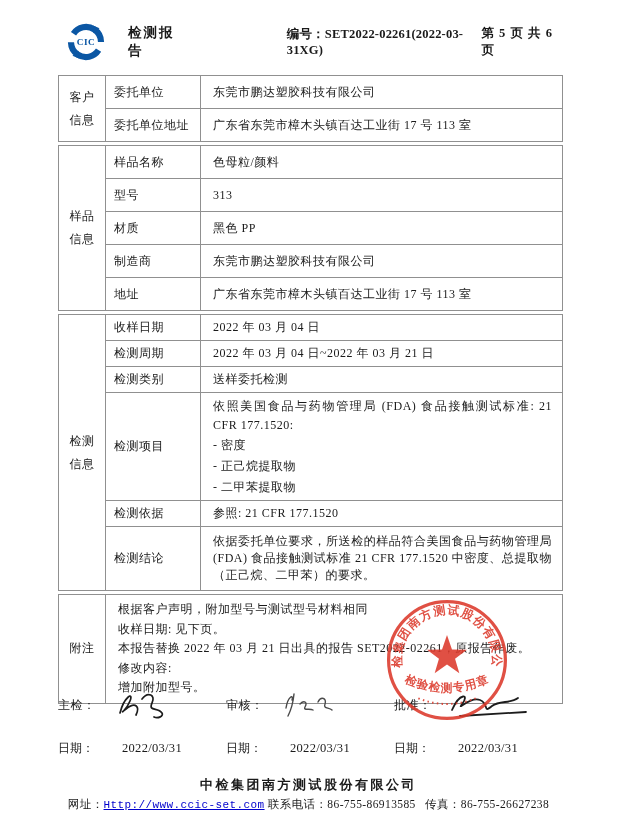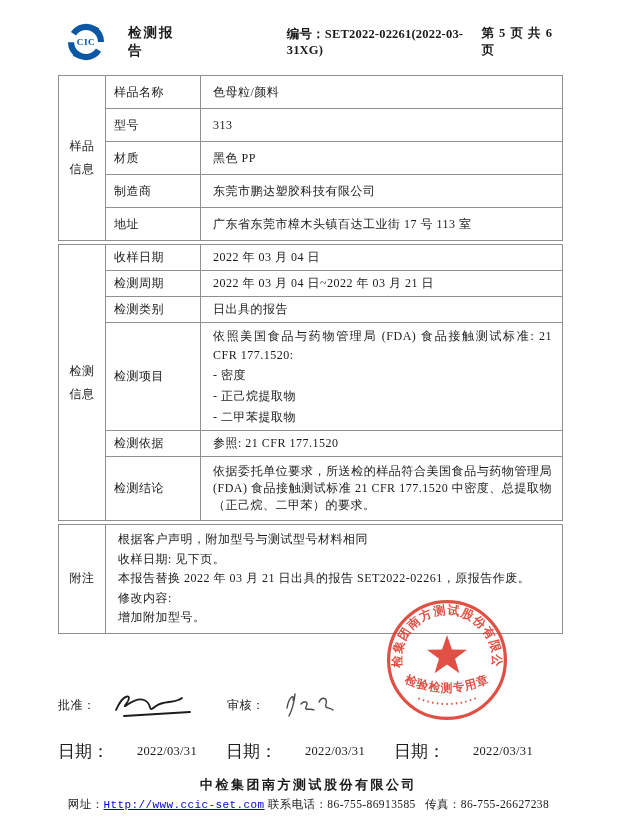--- a/index.html
+++ b/index.html
@@ -61,21 +61,21 @@
   .sig-col.c1 { width:168px; }
   .sig-col.c2 { width:168px; }
   .sig-col.c3 { width:169px; }
   .sig-label { font-size:12px; letter-spacing:.5px; flex:0 0 auto; }
   .sig-img { margin-left:14px; }
   .date-row { display:flex; margin-top:16px; }
   .date-col { display:flex; align-items:center; }
   .date-col.c1 { width:168px; }
   .date-col.c2 { width:168px; }
   .date-col.c3 { width:169px; }
-  .date-label { font-size:17px; }
+  .date-label { font-size:12px; }
   .date-value { font-size:12.5px; margin-left:28px; letter-spacing:.3px; }
   
   .stamp {
     position:absolute; left:380px; top:593px; width:134px; height:134px;
     z-index:5; pointer-events:none; opacity:.88;
   }
   
   .footer {
     position:absolute; top:776px; left:0; width:617px; text-align:center;
   }
@@ -103,20 +103,41 @@
       <ellipse cx="20" cy="20" rx="11.5" ry="5.6" fill="#ffffff"></ellipse>
       <text x="20" y="23.2" text-anchor="middle" font-size="9.2" font-weight="bold" fill="#0b57a4" letter-spacing="0.5" font-family="'Liberation Serif',serif">CIC</text>
     </svg>
     <span class="report-title">检测报告</span>
     <span class="report-number">编号：SET2022-02261(2022-03-31XG)</span>
     <span class="page-info">第 5 页 共 6 页</span>
   </div>
 
   <div class="tables">
 
+    <table class="sec-table t12">
+      <colgroup>
+          <col style="width:47px">
+          <col style="width:95px">
+          <col>
+        </colgroup>
+      <tbody>
+          <tr>
+        <td class="sec-label" rowspan="2">
+          <div>客户</div>
+          <div>信息</div>
+        </td>
+        <td class="f-label">委托单位</td>
+        <td class="f-value">东莞市鹏达塑胶科技有限公司</td>
+      </tr>
+      <tr>
+        <td class="f-label">委托单位地址</td>
+        <td class="f-value">广东省东莞市樟木头镇百达工业街 17 号 113 室</td>
+      </tr>
+    </tbody>
+      </table>
 
     <table class="sec-table t12">
       <colgroup>
           <col style="width:47px">
           <col style="width:95px">
           <col>
         </colgroup>
       <tbody>
           <tr>
         <td class="sec-label" rowspan="5">
@@ -159,21 +180,21 @@
         </td>
         <td class="f-label short">收样日期</td>
         <td class="f-value short">2022 年 03 月 04 日</td>
       </tr>
       <tr>
         <td class="f-label short">检测周期</td>
         <td class="f-value short">2022 年 03 月 04 日~2022 年 03 月 21 日</td>
       </tr>
       <tr>
         <td class="f-label short">检测类别</td>
-        <td class="f-value short">日出具的报告</td>
+        <td class="f-value short">送样委托检测</td>
       </tr>
       <tr>
         <td class="f-label">检测项目</td>
         <td class="f-value">
           <div class="intro-line">依照美国食品与药物管理局 (FDA) 食品接触测试标准: 21 CFR 177.1520:</div>
           <div class="bullets">
             <div>- 密度</div>
             <div>- 正己烷提取物</div>
             <div>- 二甲苯提取物</div>
           </div>
@@ -224,30 +245,36 @@
     </text>
     <polygon fill="#dc392b" points="70,44 64.8,58.9 49.1,59.2 61.6,68.7 57.1,83.8 70,74.8 82.9,83.8 78.4,68.7 90.9,59.2 75.2,58.9"></polygon>
     <text font-size="12.2" font-weight="bold" fill="#dc392b" letter-spacing="1" font-family="'Liberation Serif',serif">
       <textPath href="#arcTitle" startOffset="50%" text-anchor="middle">检验检测专用章</textPath>
     </text>
     <path d="M 40 110 Q 70 122 100 110" fill="none" stroke="#dc392b" stroke-width="2" stroke-dasharray="1.6 3.4"></path>
   </svg>
 
   <div class="sign-area">
     <div class="sig-row">
+      <div class="sig-col c1">
+        <span class="sig-label">主检：</span>
+        <svg class="sig-img" width="64" height="36" viewBox="0 0 64 36">
+          <path d="M10,26 C14,10 24,4 20,14 C16,24 8,28 16,22 C26,14 30,20 26,28 M32,12 C38,4 46,8 42,16 C38,25 48,20 52,26 C54,29 48,32 44,30" fill="none" stroke="#1c1c1c" stroke-width="1.7" stroke-linecap="round"></path>
+        </svg>
+      </div>
+      <div class="sig-col c2">
+        <span class="sig-label">审核：</span>
+        <svg class="sig-img" width="62" height="34" viewBox="0 0 62 34">
+          <path d="M8,20 C10,8 16,6 14,12 M16,6 C15,16 12,24 10,28 M22,16 c4,-4 8,-2 5,3 c-2,4 5,1 8,3 M40,14 c3,-6 9,-4 7,2 c-2,5 4,3 7,6" fill="none" stroke="#4a4a4a" stroke-width="1.4" stroke-linecap="round"></path>
+        </svg>
+      </div>
       <div class="sig-col c3">
         <span class="sig-label">批准：</span>
         <svg class="sig-img" width="86" height="38" viewBox="0 0 86 38">
           <path d="M6,24 C14,6 24,8 16,18 C10,26 24,10 34,14 C44,18 36,28 46,20 C54,14 64,18 72,12 M14,30 L80,26" fill="none" stroke="#1c1c1c" stroke-width="1.8" stroke-linecap="round"></path>
-        </svg>
-      </div>
-      <div class="sig-col c2">
-        <span class="sig-label">审核：</span>
-        <svg class="sig-img" width="62" height="34" viewBox="0 0 62 34">
-          <path d="M8,20 C10,8 16,6 14,12 M16,6 C15,16 12,24 10,28 M22,16 c4,-4 8,-2 5,3 c-2,4 5,1 8,3 M40,14 c3,-6 9,-4 7,2 c-2,5 4,3 7,6" fill="none" stroke="#4a4a4a" stroke-width="1.4" stroke-linecap="round"></path>
         </svg>
       </div>
     </div>
     <div class="date-row">
       <div class="date-col c1">
         <span class="date-label">日期：</span>
         <span class="date-value">2022/03/31</span>
       </div>
       <div class="date-col c2">
         <span class="date-label">日期：</span>

